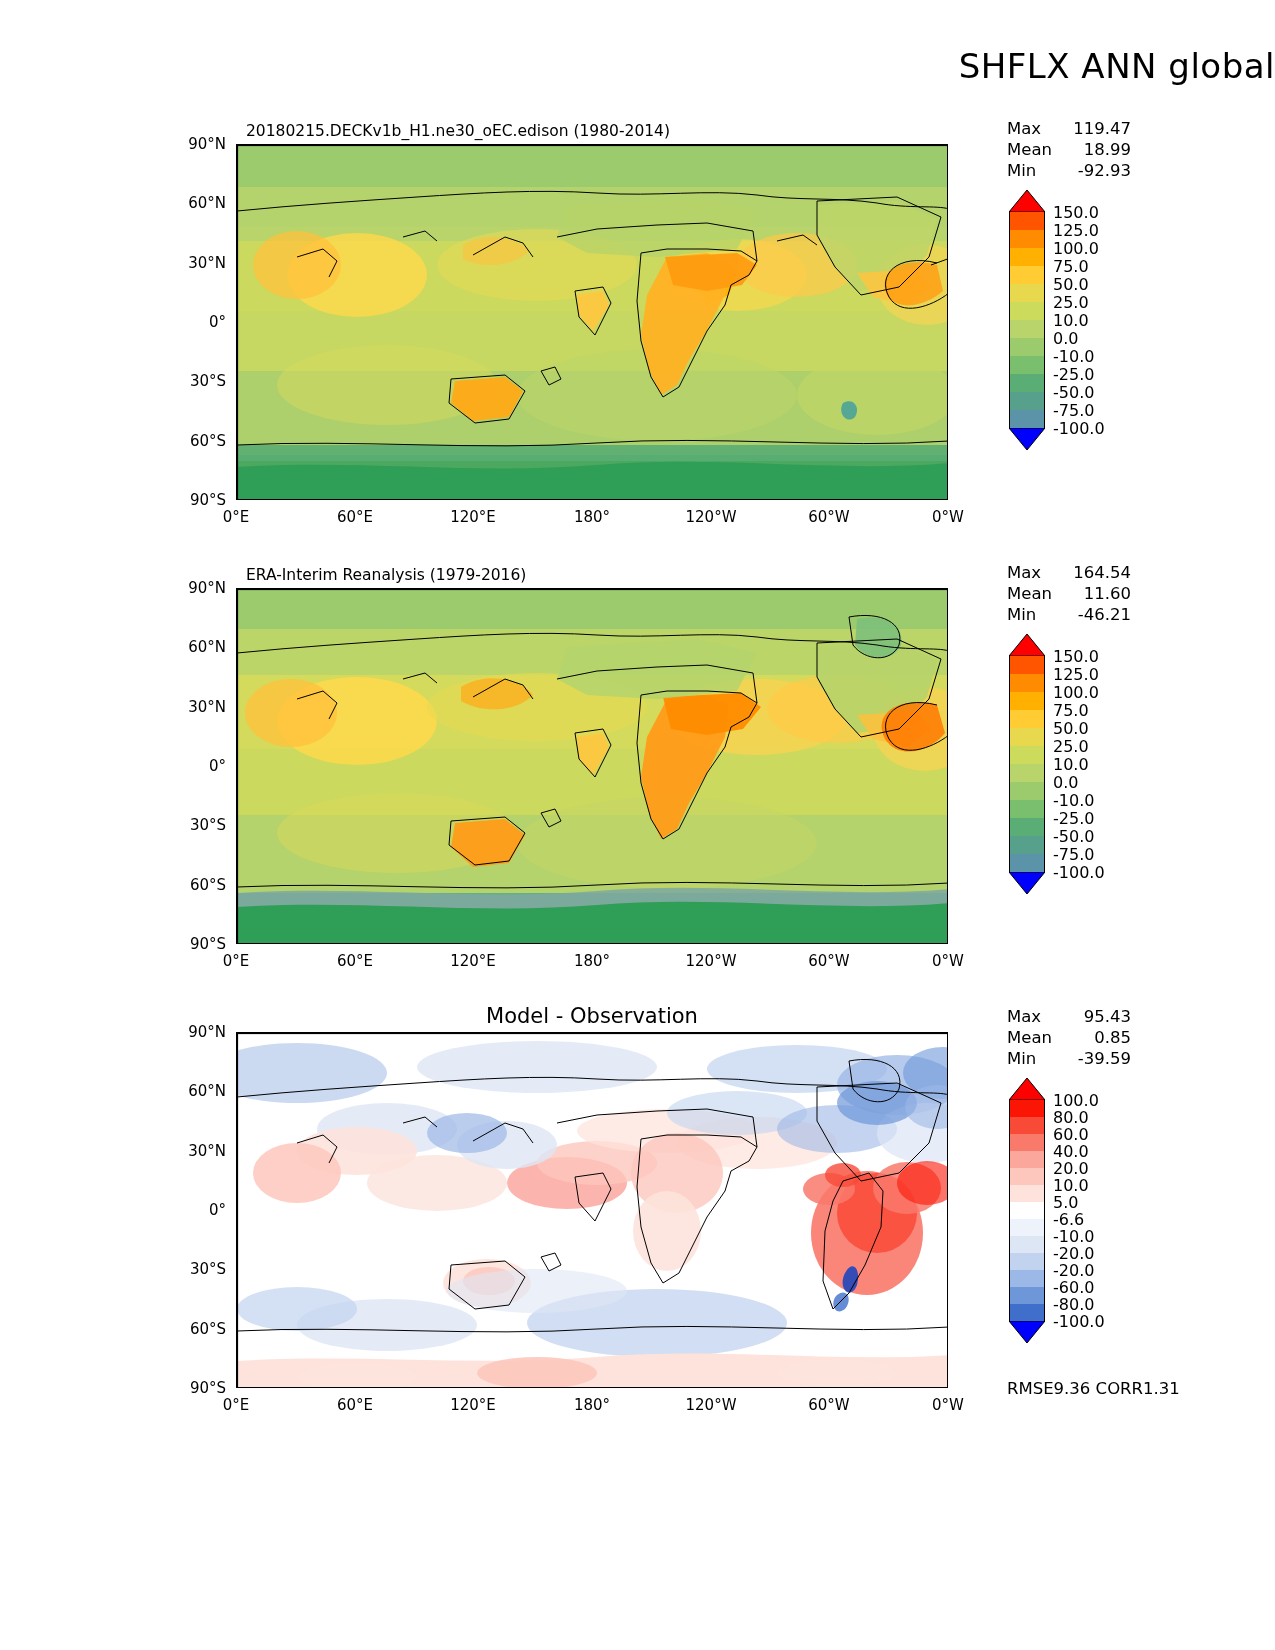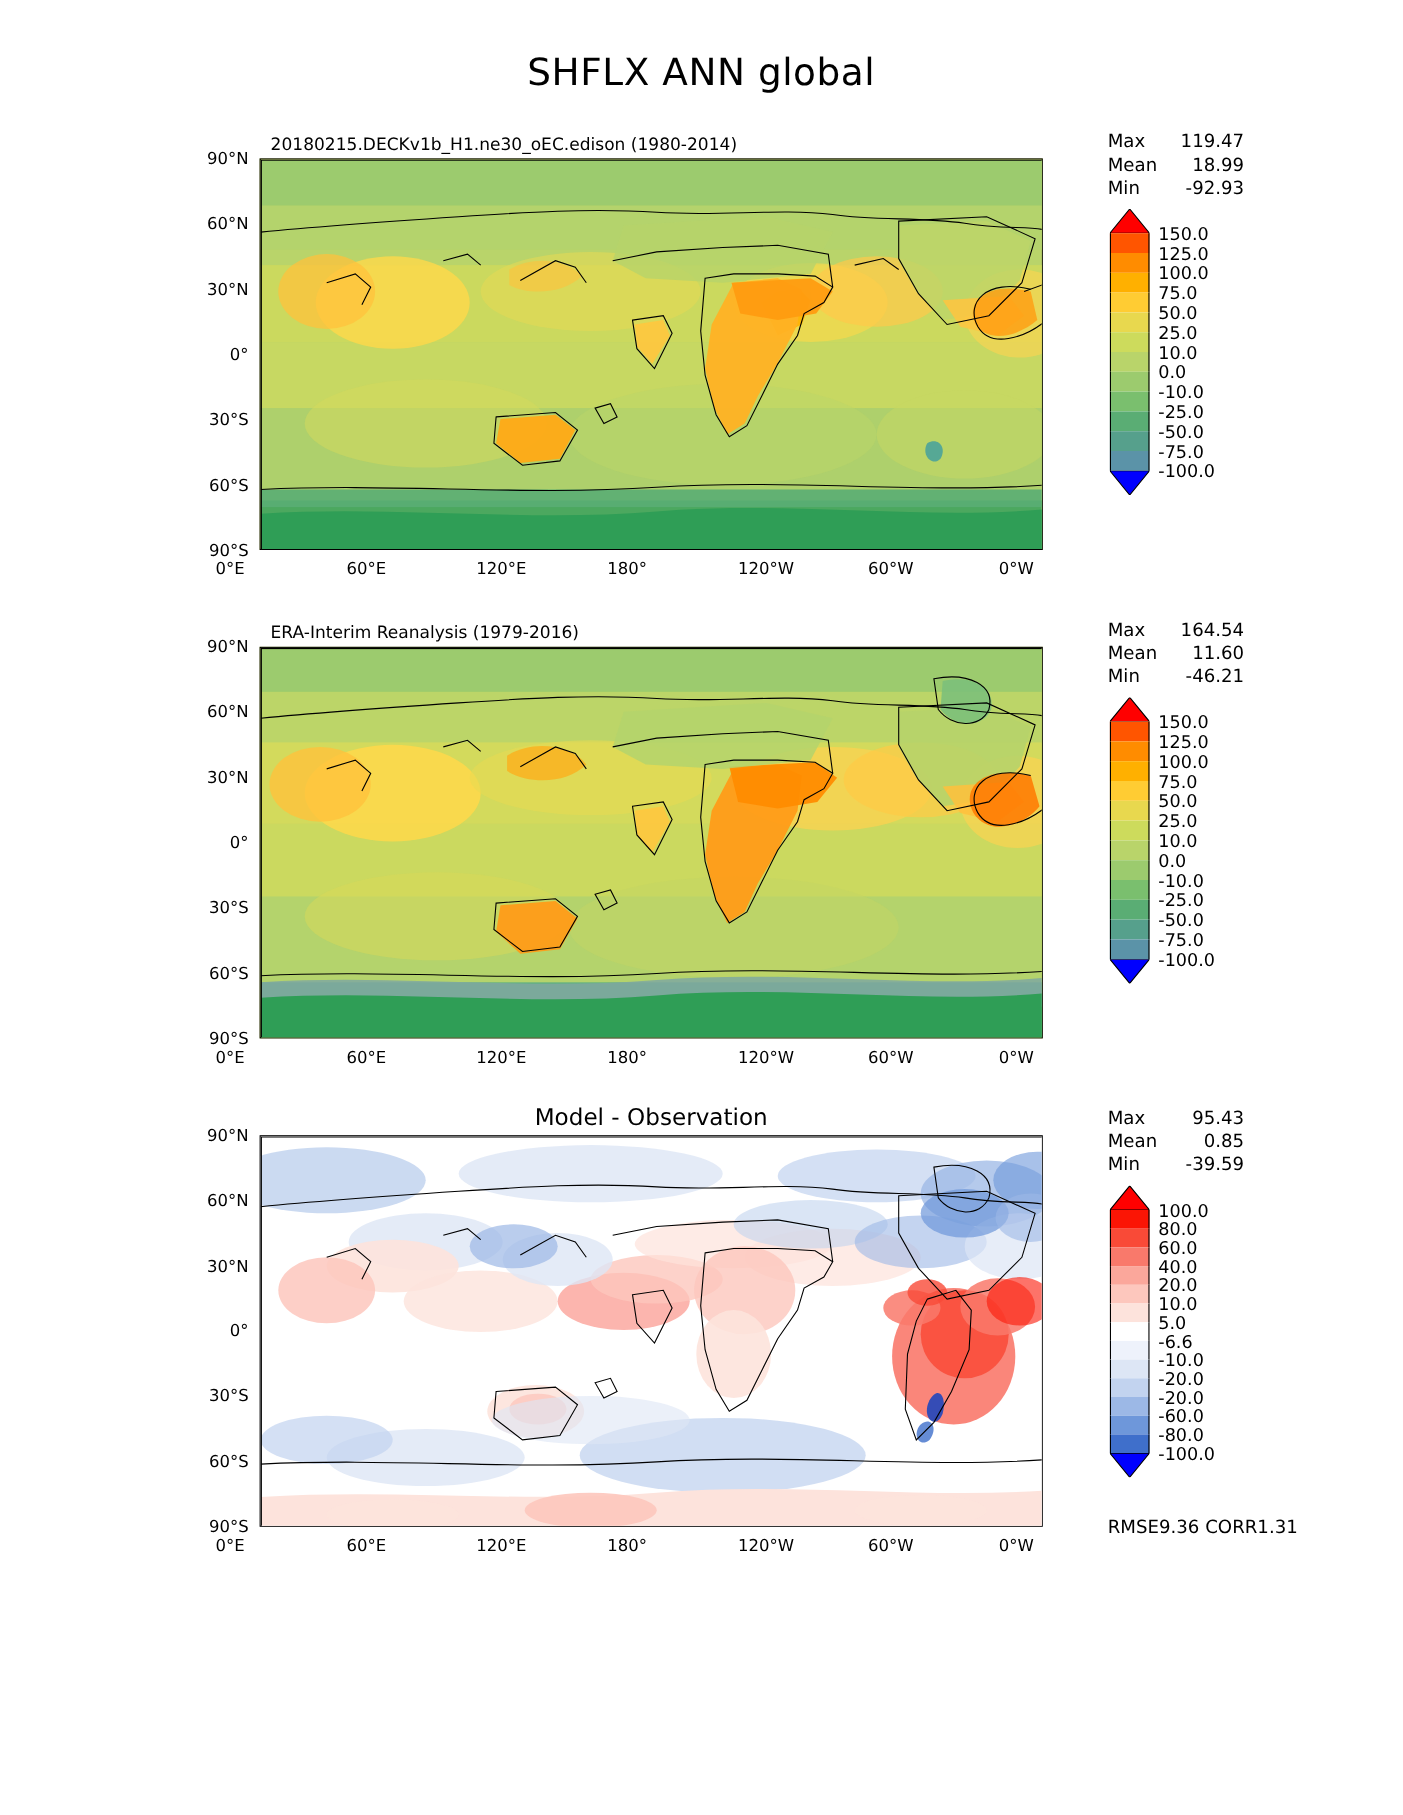--- a/index.html
+++ b/index.html
@@ -13,21 +13,21 @@
     font-family: "DejaVu Sans", sans-serif;
     color: #000000;
     position: relative;
     overflow: hidden;
   }
   .page-title {
     position: absolute;
     top: 46px;
     left: 0;
     width: 1275px;
-    text-align: center;
+    text-align: right;
     font-size: 34px;
     letter-spacing: 0.5px;
   }
   .panel {
     position: absolute;
     left: 0;
     width: 1275px;
   }
   .panel-1 { top: 108px; }
   .panel-2 { top: 552px; }
@@ -74,21 +74,21 @@
     position: absolute;
     right: 1049px;
     width: 60px;
     text-align: right;
     font-size: 15px;
     transform: translateY(-9px);
   }
   .xtick {
     position: absolute;
     font-size: 15px;
-    text-align: left;
+    text-align: center;
     width: 80px;
     transform: translateX(-40px);
   }
 
   
   .stats {
     position: absolute;
     left: 1007px;
     font-size: 16.5px;
     line-height: 21px;

